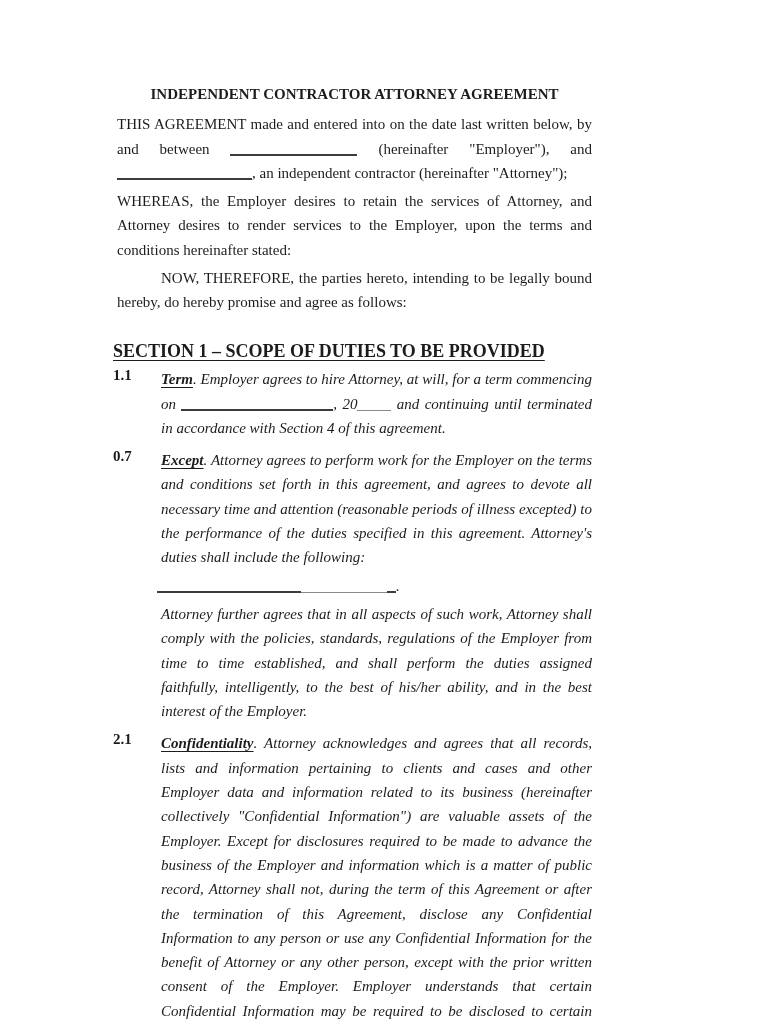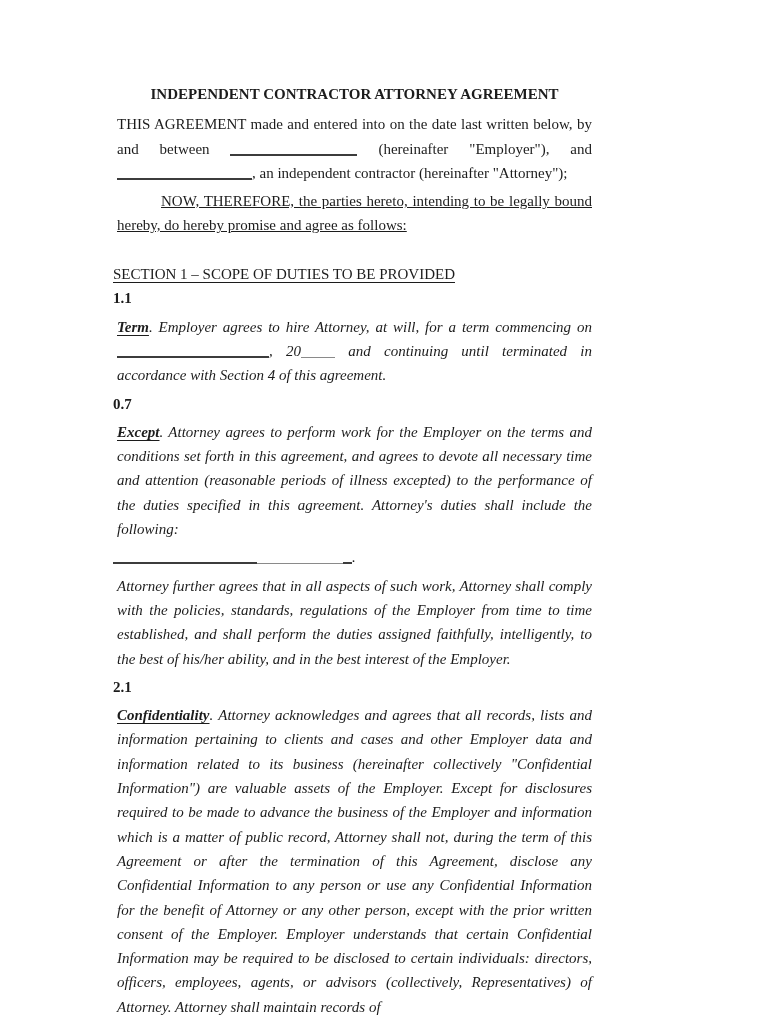--- a/index.html
+++ b/index.html
@@ -25,36 +25,34 @@
     font-weight: bold;
     text-align: center;
     margin: 0 0 6px 0;
   }
   .para {
     margin: 4px;
     text-align: justify;
   }
   .indent-first {
     text-indent: 44px;
-    text-decoration: underline;
   }
   .heading {
-    font-size: 15px;
-    font-weight: normal;
+    font-size: 18px;
+    font-weight: bold;
     margin: 0;
     text-decoration: underline;
     text-underline-offset: 3px;
   }
   .gap-top {
     margin-top: 24.3px;
   }
   .clause {
     display: flex;
     align-items: flex-start;
-    flex-direction: column;
   }
   .clause .num {
     width: 44px;
     flex-shrink: 0;
     font-weight: bold;
   }
   .clause .body {
     flex: 1;
     min-width: 0;
     font-style: italic;
@@ -91,20 +89,21 @@
 </style>
 </head>
 <body>
 
 <div class="page">
 
   <h1 class="title">INDEPENDENT CONTRACTOR ATTORNEY AGREEMENT</h1>
 
   <p class="para"><span>THIS AGREEMENT made and entered into on the date last written below, by and between </span><span class="blank bl-127"></span><span> (hereinafter "Employer"), and </span><span class="blank bl-135"></span><span>, an independent contractor (hereinafter "Attorney");</span></p>
 
+  <p class="para">WHEREAS, the Employer desires to retain the services of Attorney, and Attorney desires to render services to the Employer, upon the terms and conditions hereinafter stated:</p>
 
   <p class="para indent-first">NOW, THEREFORE, the parties hereto, intending to be legally bound hereby, do hereby promise and agree as follows:</p>
 
   <h2 class="heading gap-top">SECTION 1 – SCOPE OF DUTIES TO BE PROVIDED</h2>
 
   <div class="clause">
     <span class="num">1.1</span>
     <div class="body">
       <p class="para"><span class="label-bu">Term</span><span>.  Employer agrees to hire Attorney, at will, for a term commencing on </span><span class="blank bl-152"></span><span>, 20</span><span class="blank thin bl-34"></span><span> and continuing until terminated in accordance with Section 4 of this agreement.</span></p>
     </div>

